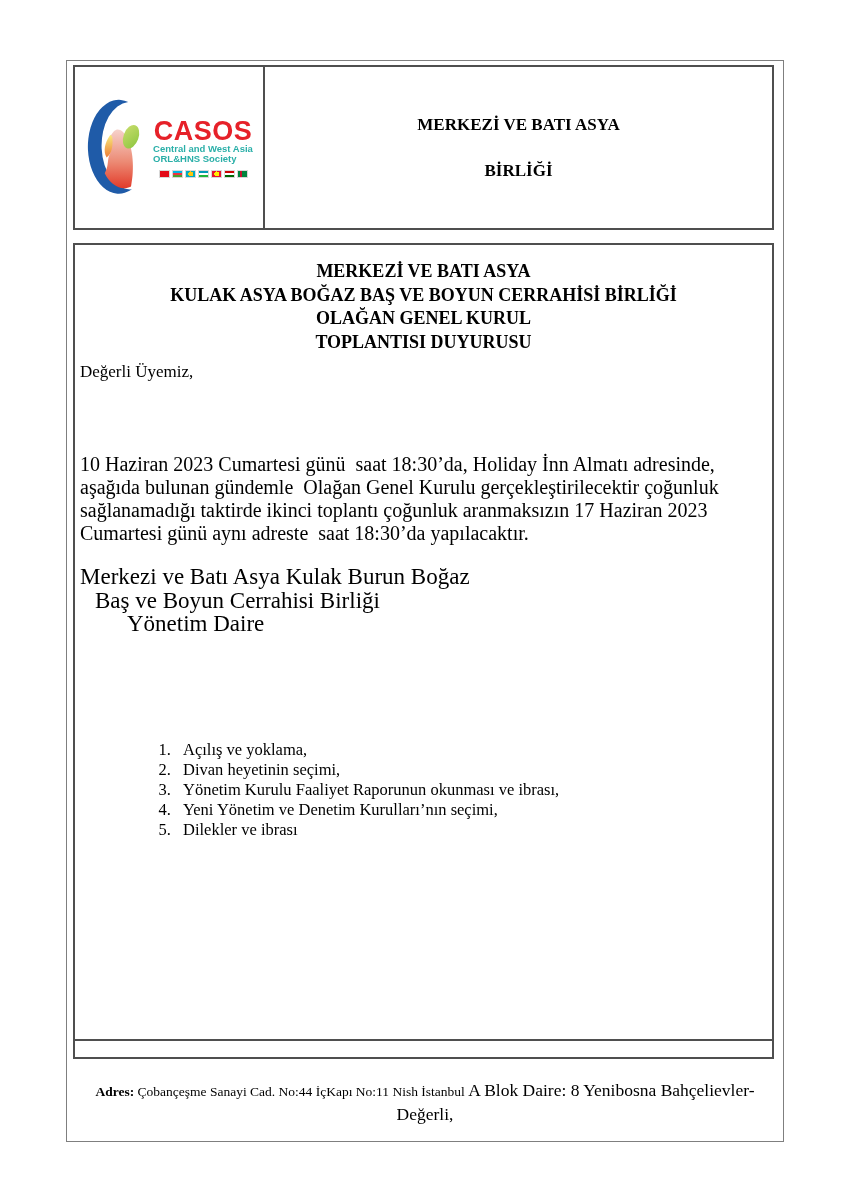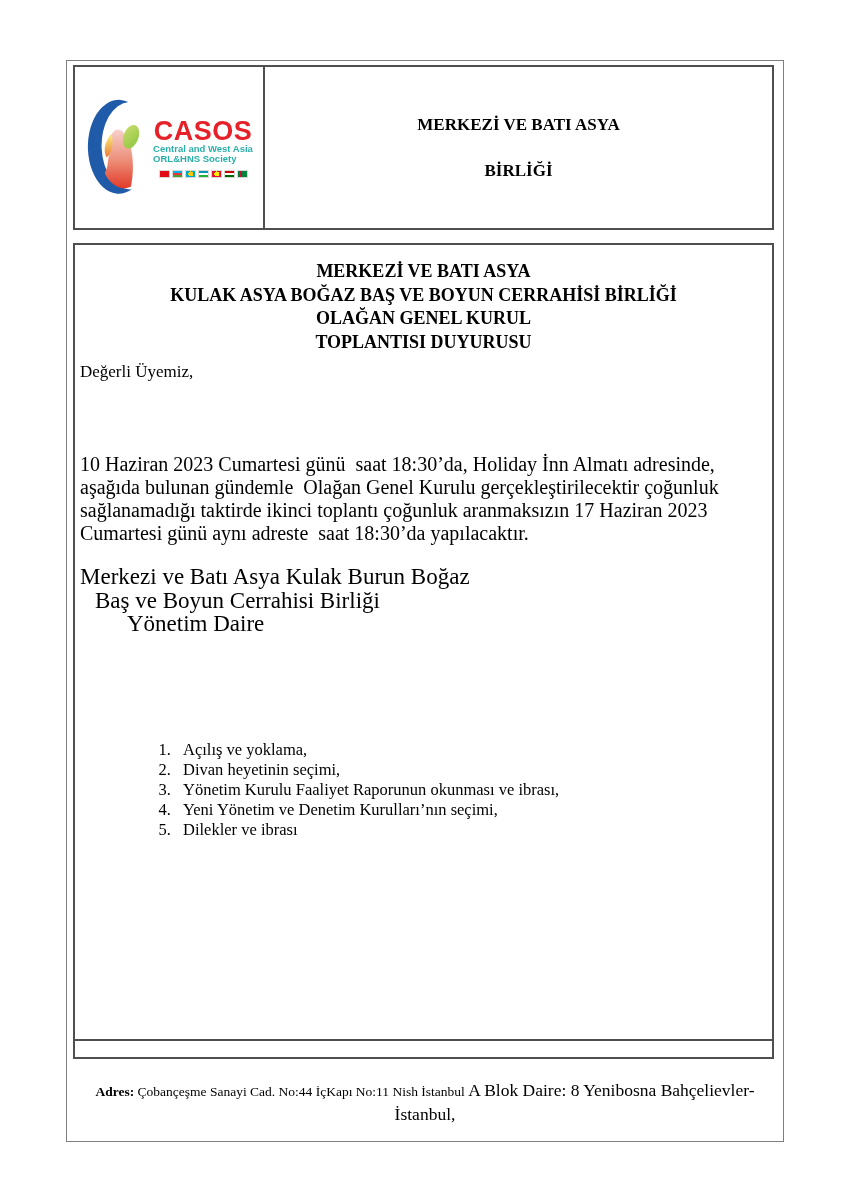--- a/index.html
+++ b/index.html
@@ -160,16 +160,16 @@
         <li>Yeni Yönetim ve Denetim Kurulları’nın seçimi,</li>
         <li>Dilekler ve ibrası</li>
       </ol>
 
       <div class="bottom-strip"></div>
     </div>
   </div>
 
   <div class="footer-address">
     <span class="addr-label">Adres:</span><span class="addr-small"> Çobançeşme Sanayi Cad. No:44 İçKapı No:11 Nish İstanbul </span><span class="addr-large">A Blok Daire: 8 Yenibosna Bahçelievler-</span><br>
-    <span class="addr-large">İstanbul,</span>
+    <span class="addr-large">Değerli,</span>
   </div>
 
 </div>
 
 </body></html>

